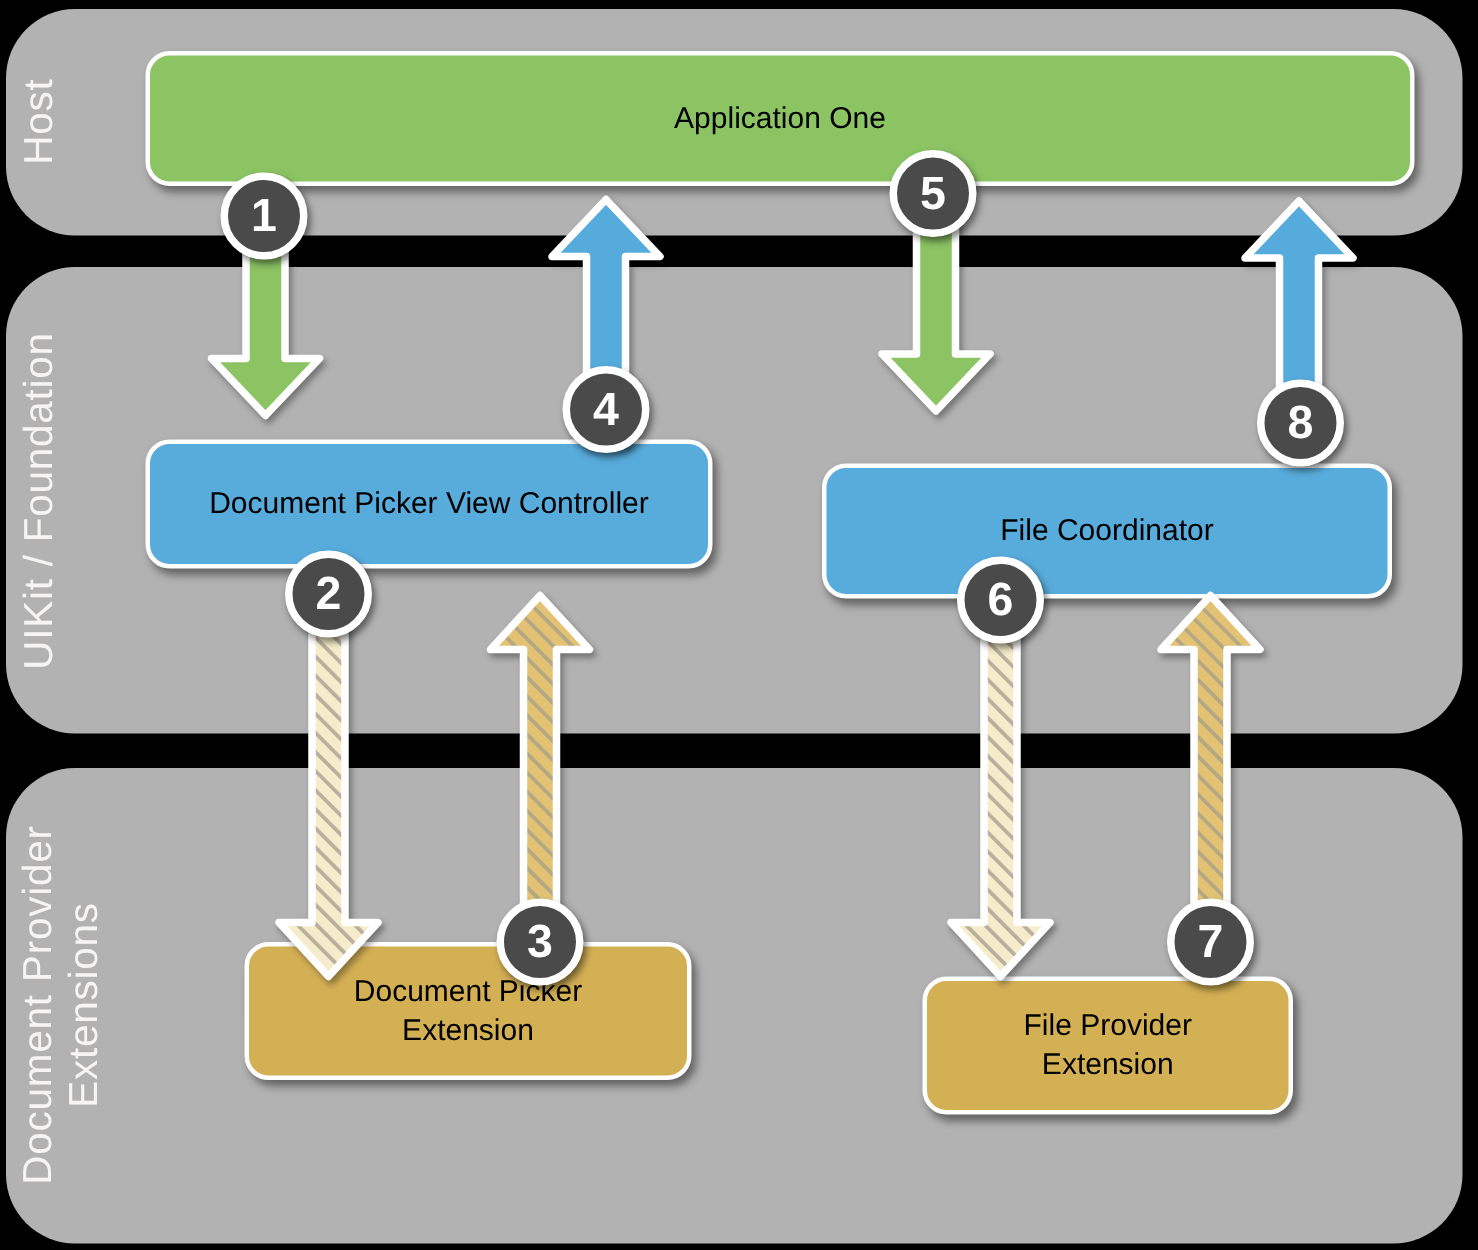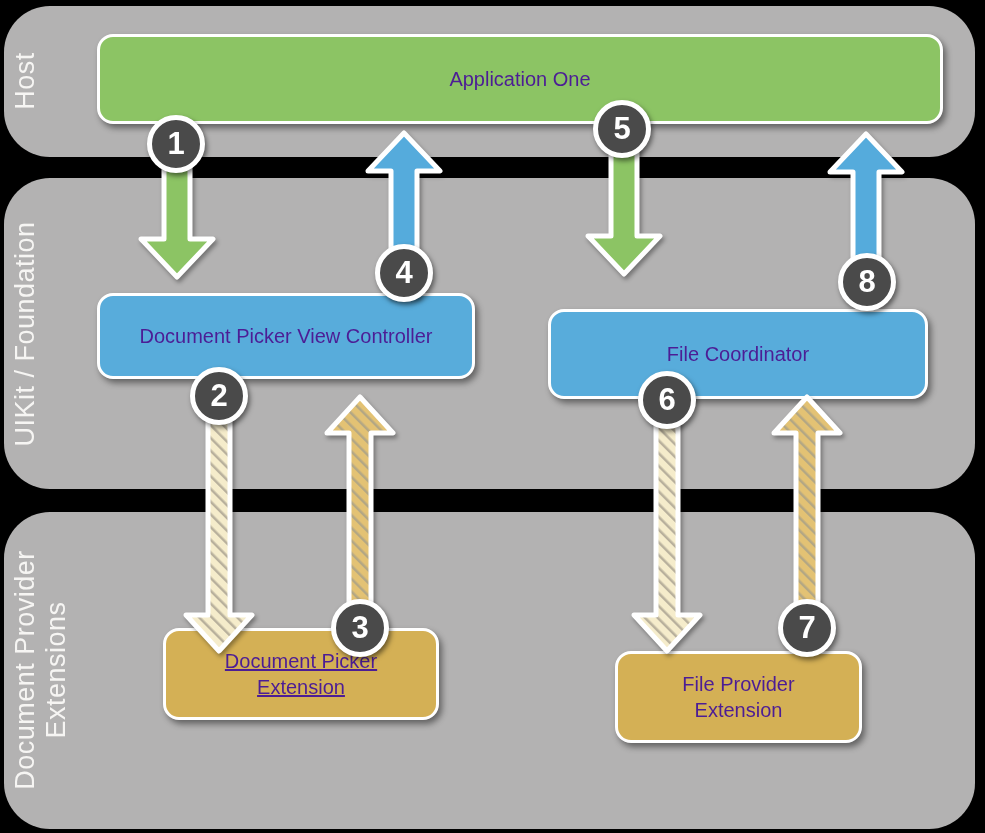--- a/index.html
+++ b/index.html
@@ -19,31 +19,31 @@
   .band-label {
     position:absolute; color:#F6F5F3; font-size:27px; line-height:1.15;
     transform:translate(-50%,-50%) rotate(-90deg);
     white-space:nowrap; z-index:2; letter-spacing:0.5px;
   }
   .band-label.two-line { text-align:center; }
   
   .node {
     position:absolute; box-sizing:border-box; z-index:3;
     display:flex; flex-direction:column; align-items:center; justify-content:center;
-    color:#4c1d95; font-size:20px; line-height:1.3; text-align:center;
+    color:#000000; font-size:20px; line-height:1.3; text-align:center;
     border:3px solid #fff; border-radius:16px;
     box-shadow:3px 4px 6px rgba(0,0,0,0.45);
   }
   .node-green { background:#8CC464; }
   .node-blue  { background:#58ACDB; }
   .node-gold  { background:#D4B055; }
   .node-app  { left:97px;  top:34px;  width:846px; height:90px; }
   .node-dpvc { left:97px;  top:293px; width:378px; height:86px; }
   .node-fc   { left:548px; top:293px; width:380px; height:90px;margin-top:16px; }
-  .node-dpe  { left:163px; top:628px; width:276px; height:92px;text-decoration:underline; }
+  .node-dpe  { left:163px; top:628px; width:298px; height:92px; }
   .node-fpe  { left:615px; top:651px; width:247px; height:92px; }
   
   svg.arrows { position:absolute; left:0; top:0; z-index:4; pointer-events:none; }
   .arrow {
     stroke:#FFFFFF; stroke-width:5; stroke-linejoin:round;
     filter:drop-shadow(2px 3px 2px rgba(0,0,0,0.35));
   }
   .arrow-green { fill:#8CC464; }
   .arrow-blue  { fill:#55ABDC; }
   

